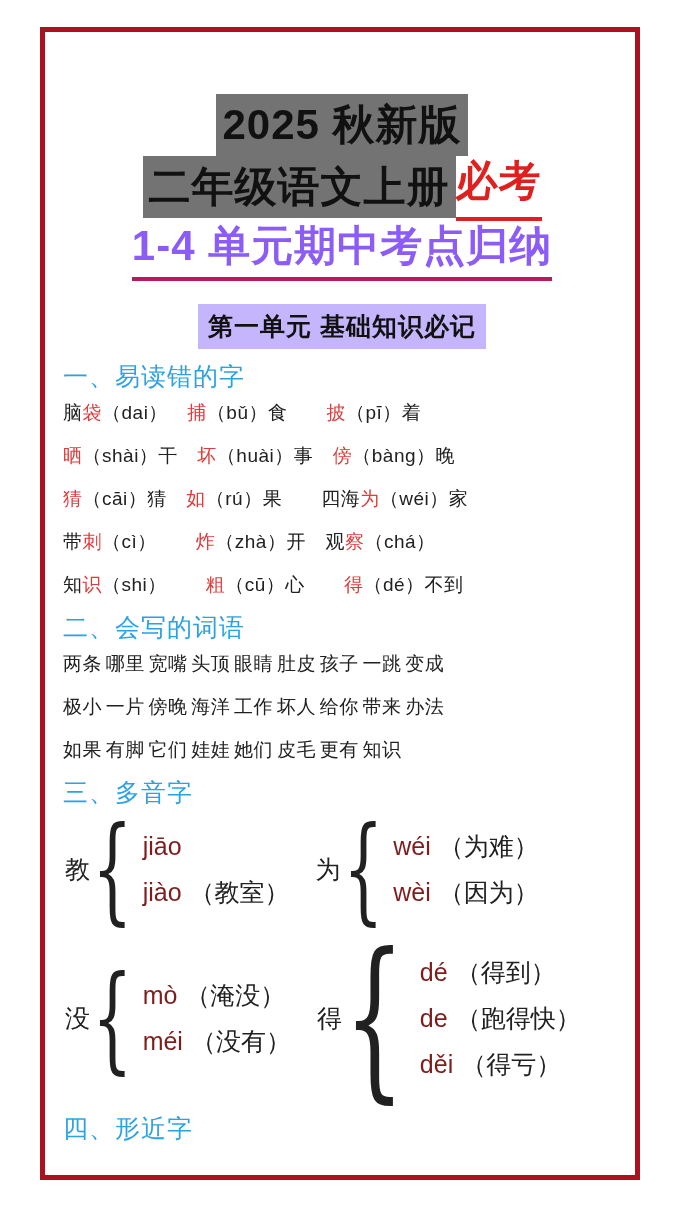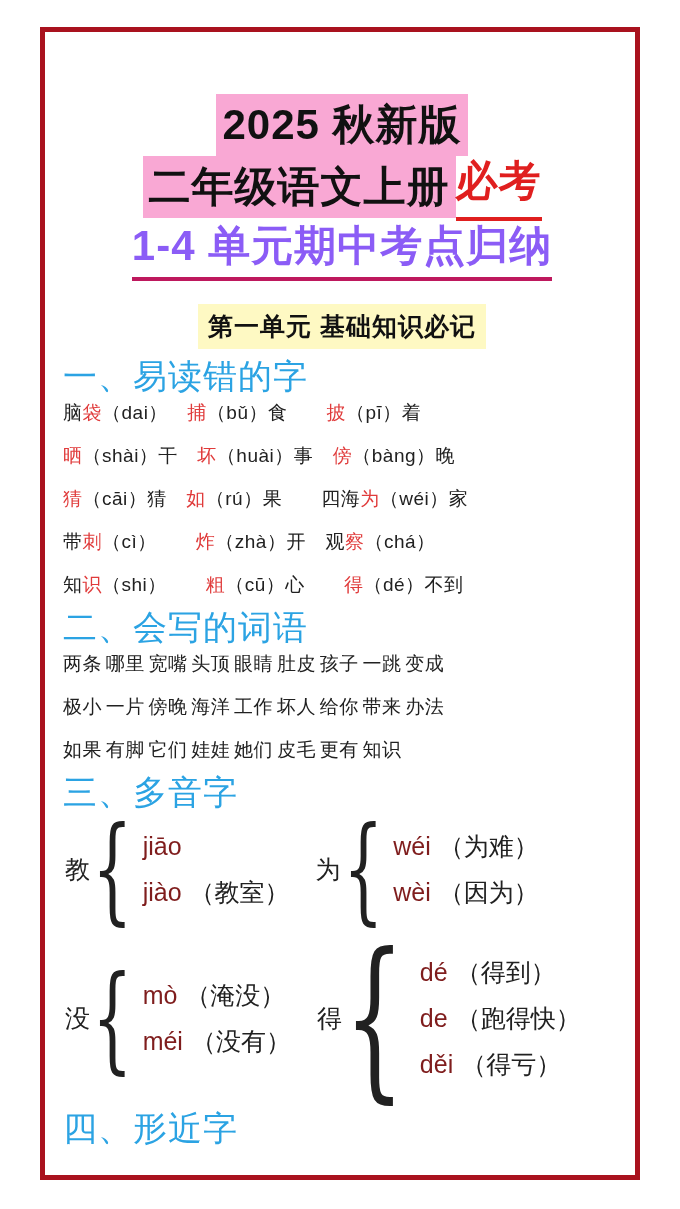--- a/index.html
+++ b/index.html
@@ -12,34 +12,34 @@
     position:absolute;left:40px;top:27px;width:600px;height:1153px;
     box-sizing:border-box;border:5px solid #a9121e;background:#ffffff;
     overflow:hidden;
   }
   .content{padding:0 14px 0 18px;}
 
   
   .title-block{margin-top:62px;text-align:center;}
   .t-line{height:62px;display:flex;justify-content:center;align-items:center;}
   .t-text{font-size:42px;font-weight:bold;color:#111;letter-spacing:1px;white-space:nowrap;}
-  .hl{background:#f9a8d4;padding:3px 6px;}
+  .hl{background:#737373;padding:3px 6px;}
   .t-red{color:#e01f1f;border-bottom:4px solid #e01f1f;padding-bottom:8px;}
   .t-blue{color:#8b5cf6;border-bottom:4px solid #be185d;padding-bottom:3px;}
 
   
   .banner-row{margin-top:24px;text-align:center;}
   .banner-text{
-    display:inline-block;background:#fef9c3;color:#111;
+    display:inline-block;background:#c4b5fd;color:#111;
     font-size:25px;font-weight:600;padding:6px 10px;letter-spacing:1px;white-space:nowrap;
   }
 
   
   .sec-heading{
-    font-size:34px;font-weight:500;color:#2ba3e3;
+    font-size:25px;font-weight:500;color:#2ba3e3;
     height:30px;line-height:30px;letter-spacing:1px;white-space:nowrap;
   }
   #h1{margin-top:12px;}
   #h2{margin-top:6px;}
   #h3{margin-top:6px;}
   #h4{margin-top:8px;}
 
   
   .bodyline{
     height:43px;line-height:43px;font-size:19px;color:#212121;

